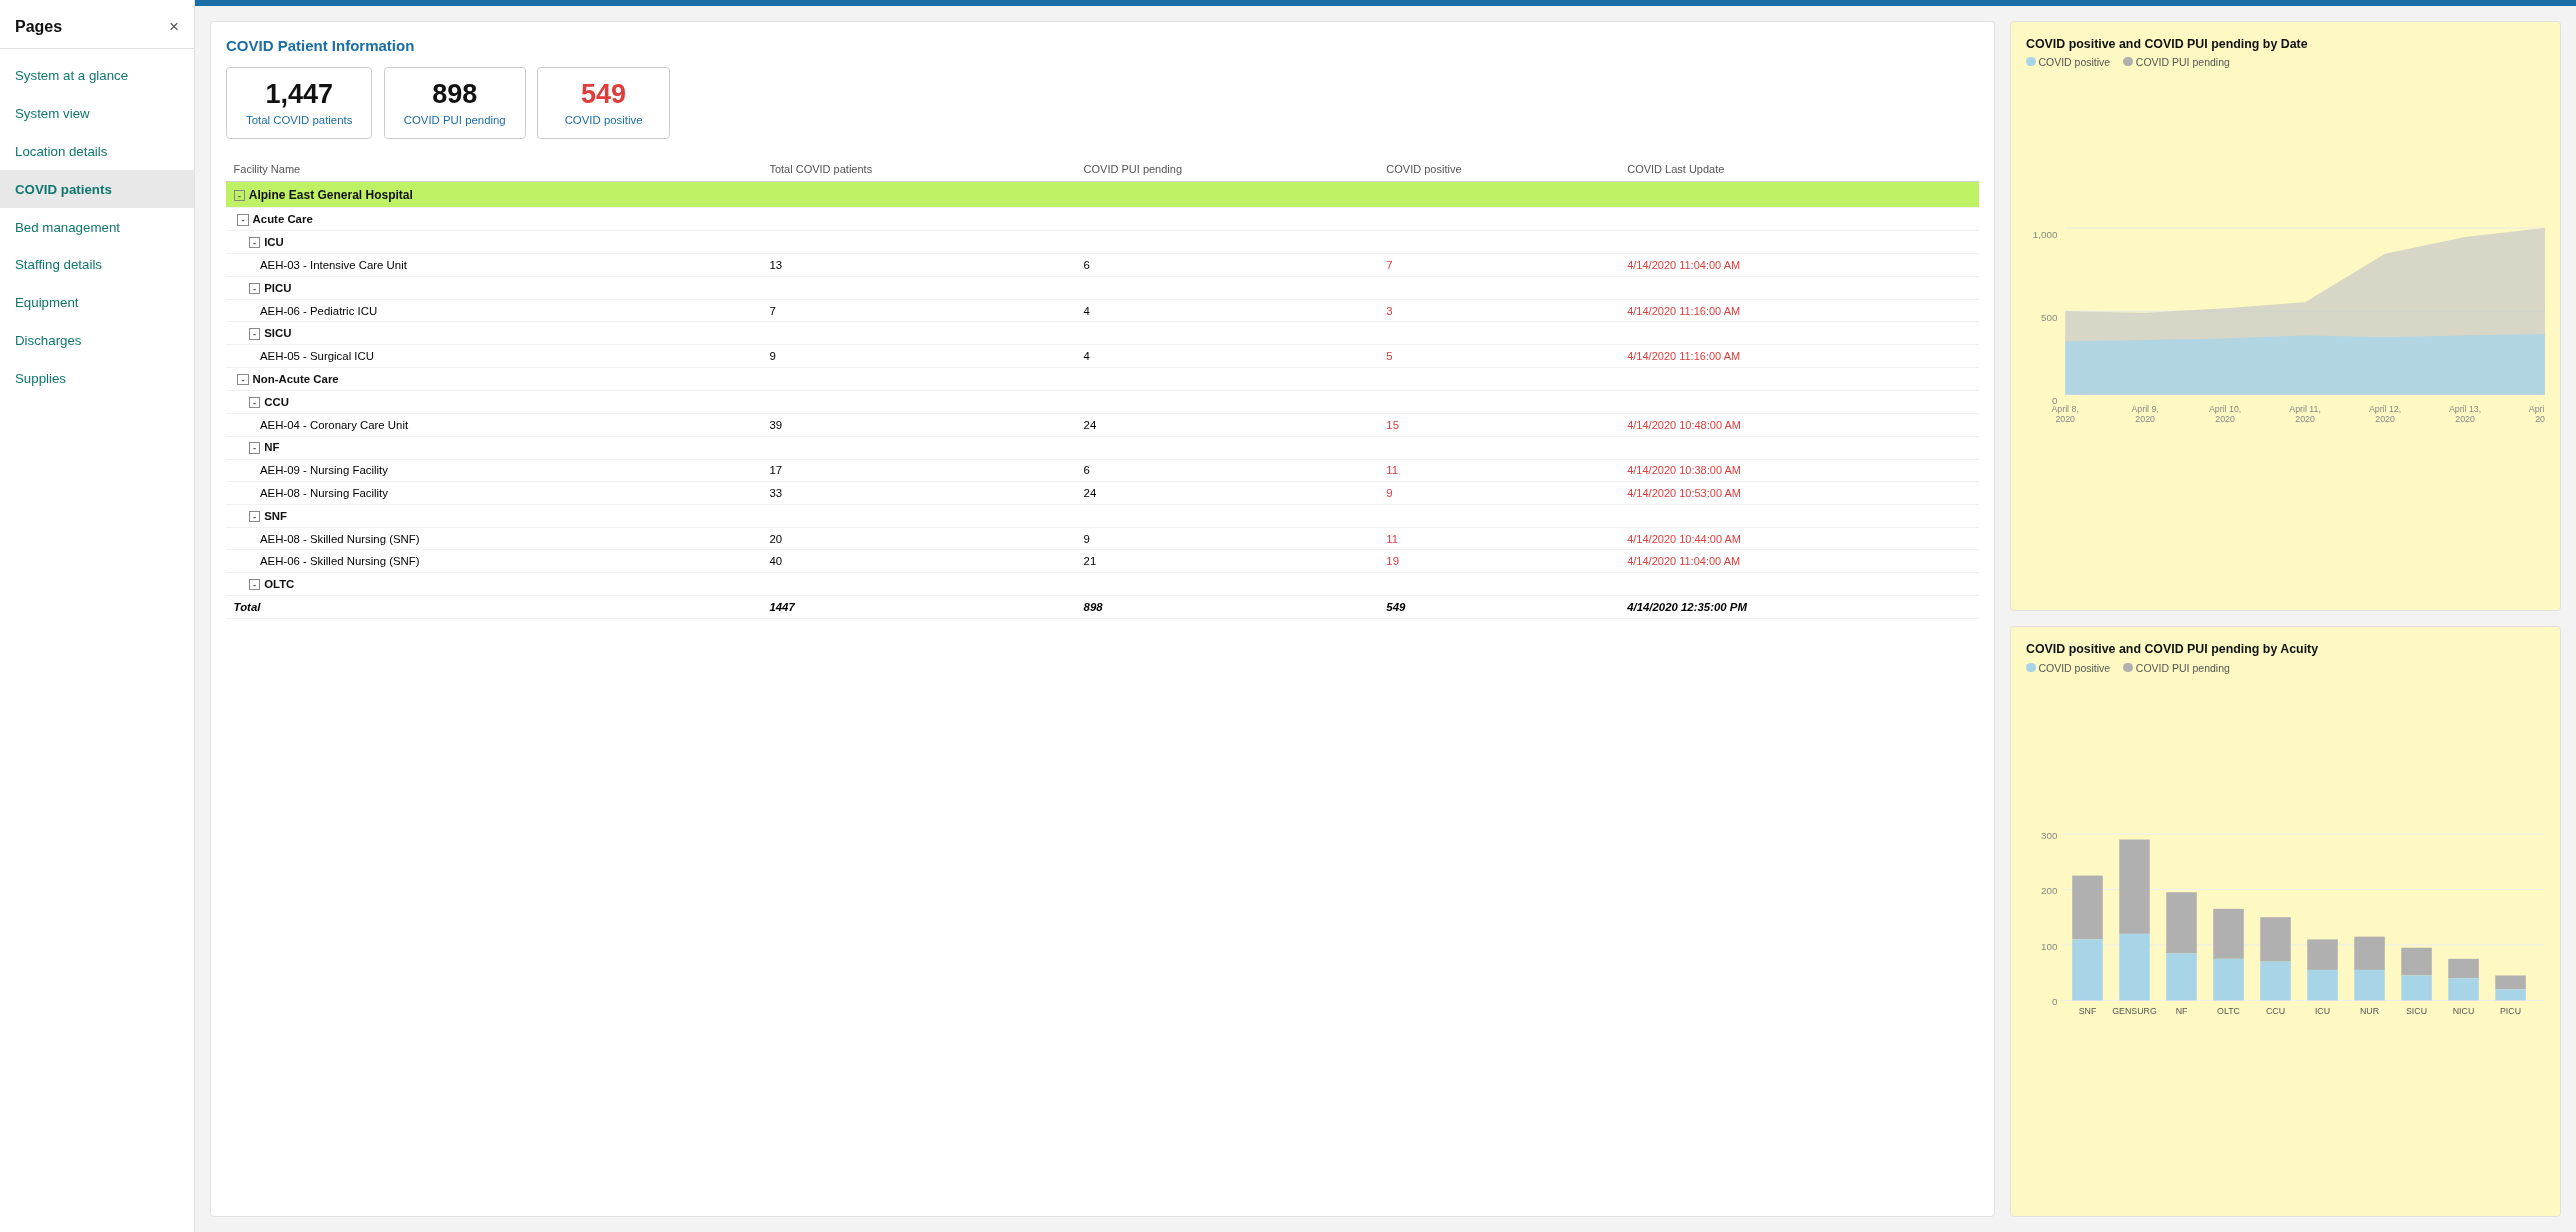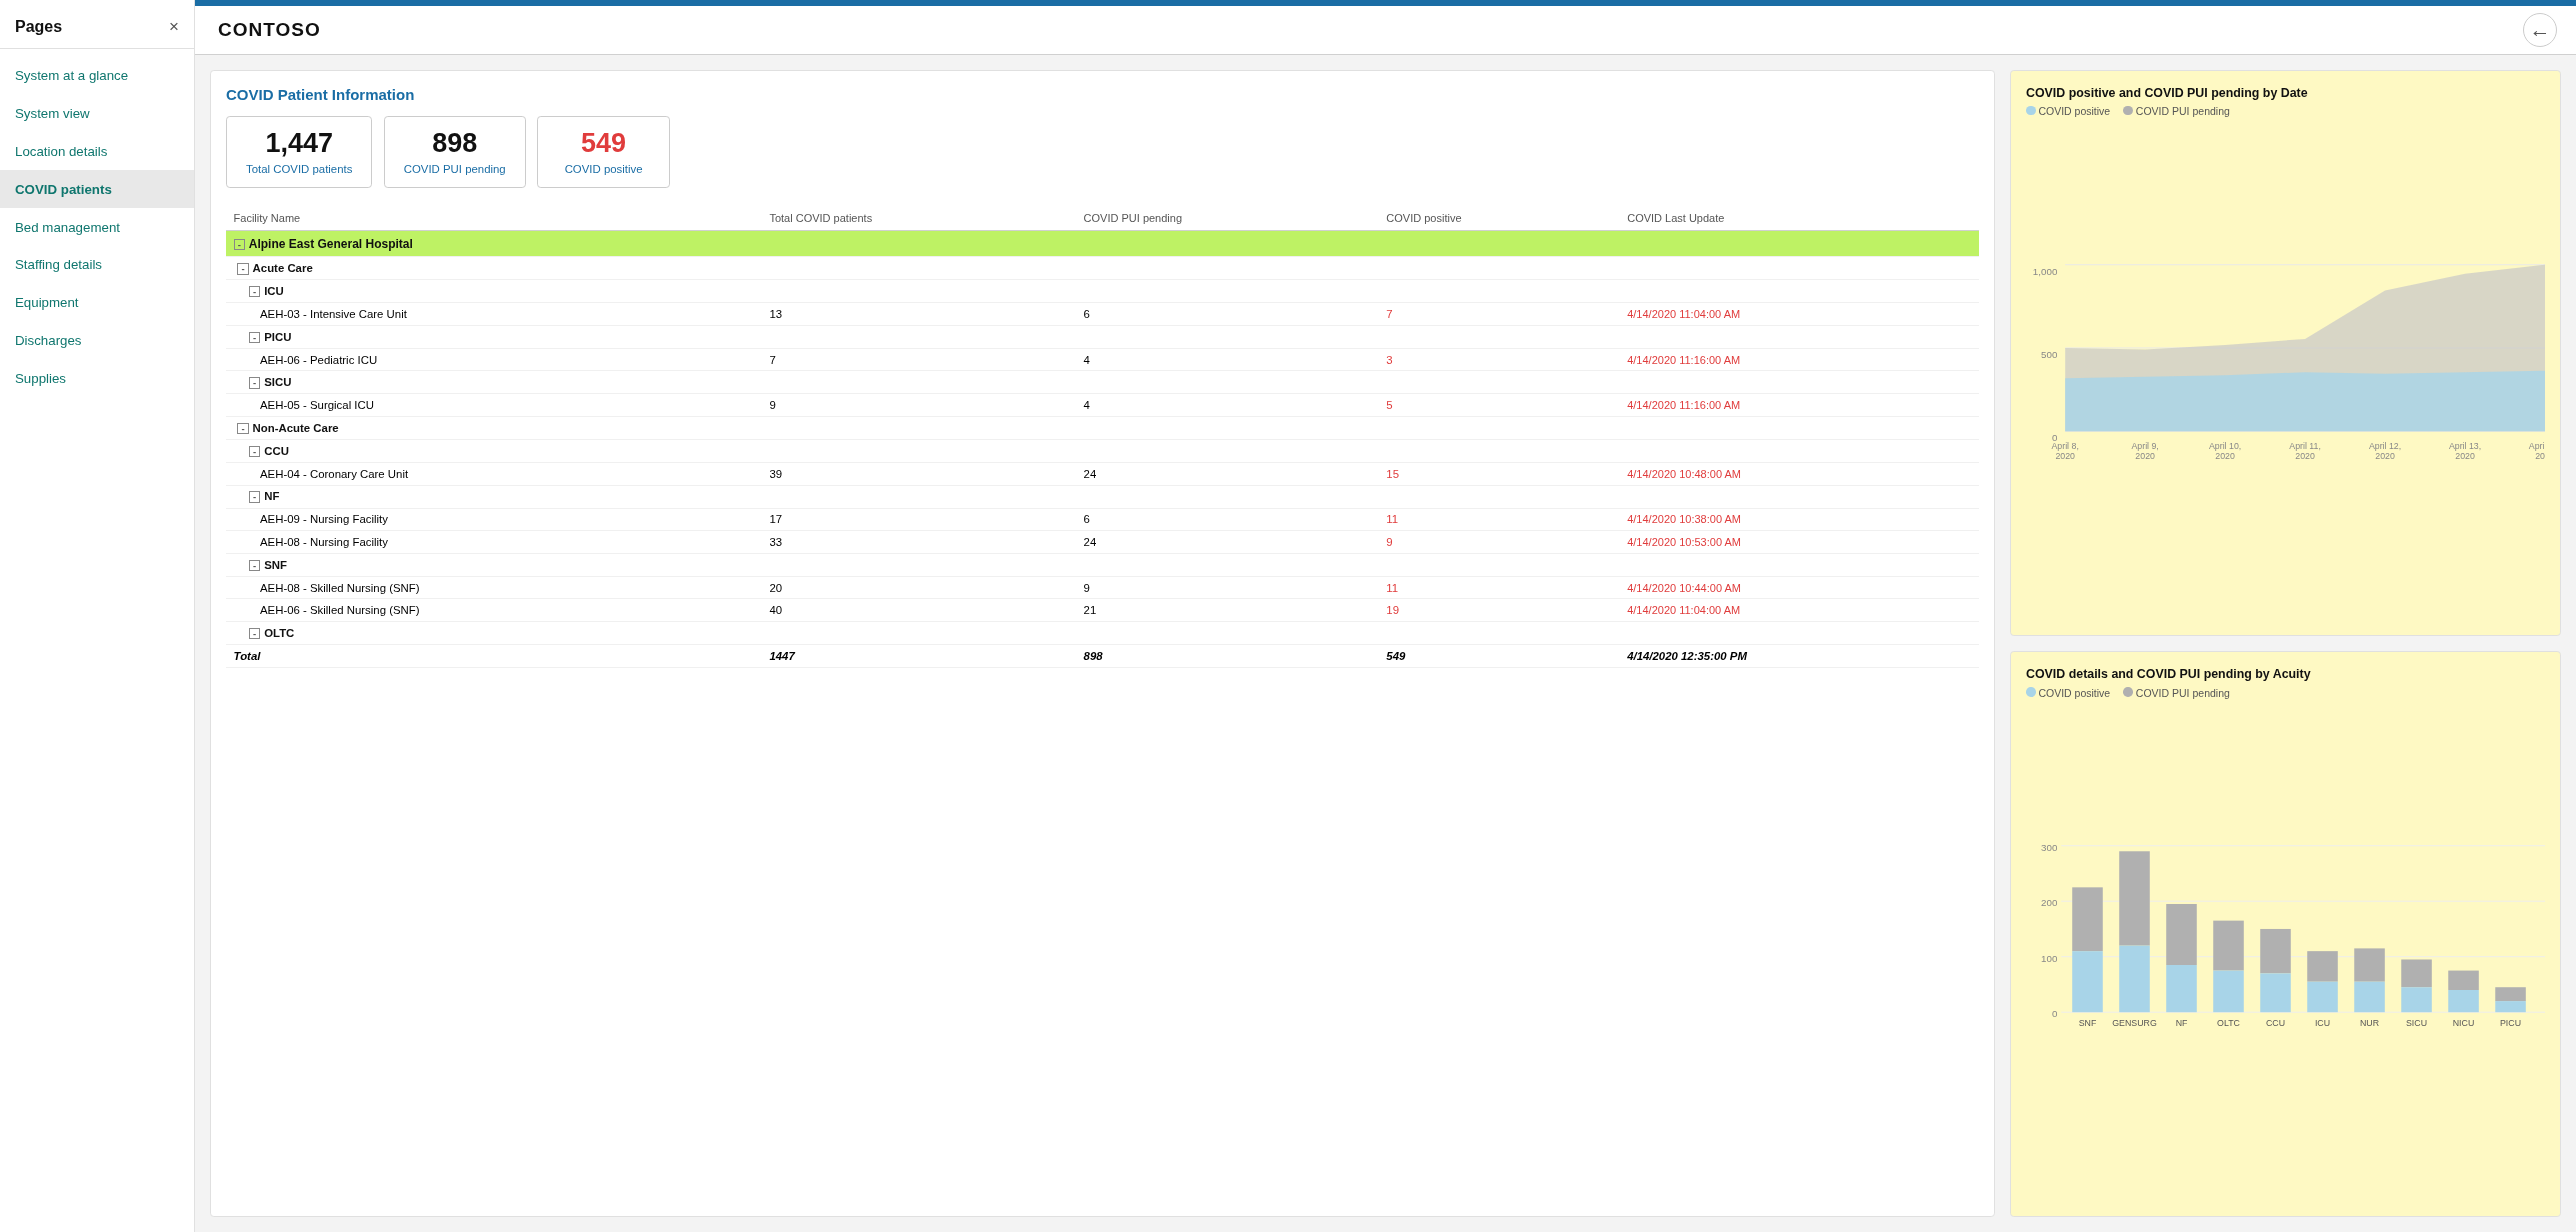--- a/index.html
+++ b/index.html
@@ -266,24 +266,20 @@
       <li>Bed management</li>
       <li>Staffing details</li>
       <li>Equipment</li>
       <li>Discharges</li>
       <li>Supplies</li>
     </ul>
 </div>
 
 <div class="main">
   <div class="progress-bar-top"></div>
-  <div class="topbar">
-    <span class="topbar-title">CONTOSO</span>
-    <button class="topbar-back">←</button>
-  </div>
 
   <div class="content-area">
 
     <div class="left-panel">
       <div class="section-title">COVID Patient Information</div>
 
       <div class="stats-row" id="stats-row">
           <div class="stat-card">
             <div class="stat-value">1,447</div>
             <div class="stat-label">Total COVID patients</div>
@@ -437,21 +433,21 @@
               <text x="366.66666666666663" y="188" font-size="9" fill="#888" text-anchor="middle">April 12,</text>
               <text x="366.66666666666663" y="198" font-size="9" fill="#888" text-anchor="middle">2020</text>
               <text x="448.33333333333337" y="188" font-size="9" fill="#888" text-anchor="middle">April 13,</text>
               <text x="448.33333333333337" y="198" font-size="9" fill="#888" text-anchor="middle">2020</text>
               <text x="530" y="188" font-size="9" fill="#888" text-anchor="middle">April 14,</text>
               <text x="530" y="198" font-size="9" fill="#888" text-anchor="middle">2020</text>
             </svg></div>
       </div>
 
       <div class="chart-card">
-        <div class="chart-title">COVID details and COVID PUI pending by Acuity</div>
+        <div class="chart-title">COVID positive and COVID PUI pending by Acuity</div>
         <div class="chart-legend" id="chart2-legend">
             <span><span class="legend-dot" style="background:#a8d4e8"></span>COVID positive</span>
             <span><span class="legend-dot" style="background:#b0b0b0"></span>COVID PUI pending</span>
           </div>
         <div class="chart-area" id="chart2-bars-container" style="min-height: 190px; position: relative;">
         <svg width="100%" height="100%" viewBox="0 0 530 220">
               <text x="32" y="5" font-size="10" fill="#888" text-anchor="end">300</text>
               <line x1="36" y1="0" x2="530" y2="0" stroke="#eee" stroke-width="1"></line>
               <text x="32" y="61.666666666666664" font-size="10" fill="#888" text-anchor="end">200</text>
               <line x1="36" y1="56.666666666666664" x2="530" y2="56.666666666666664" stroke="#eee" stroke-width="1"></line>

